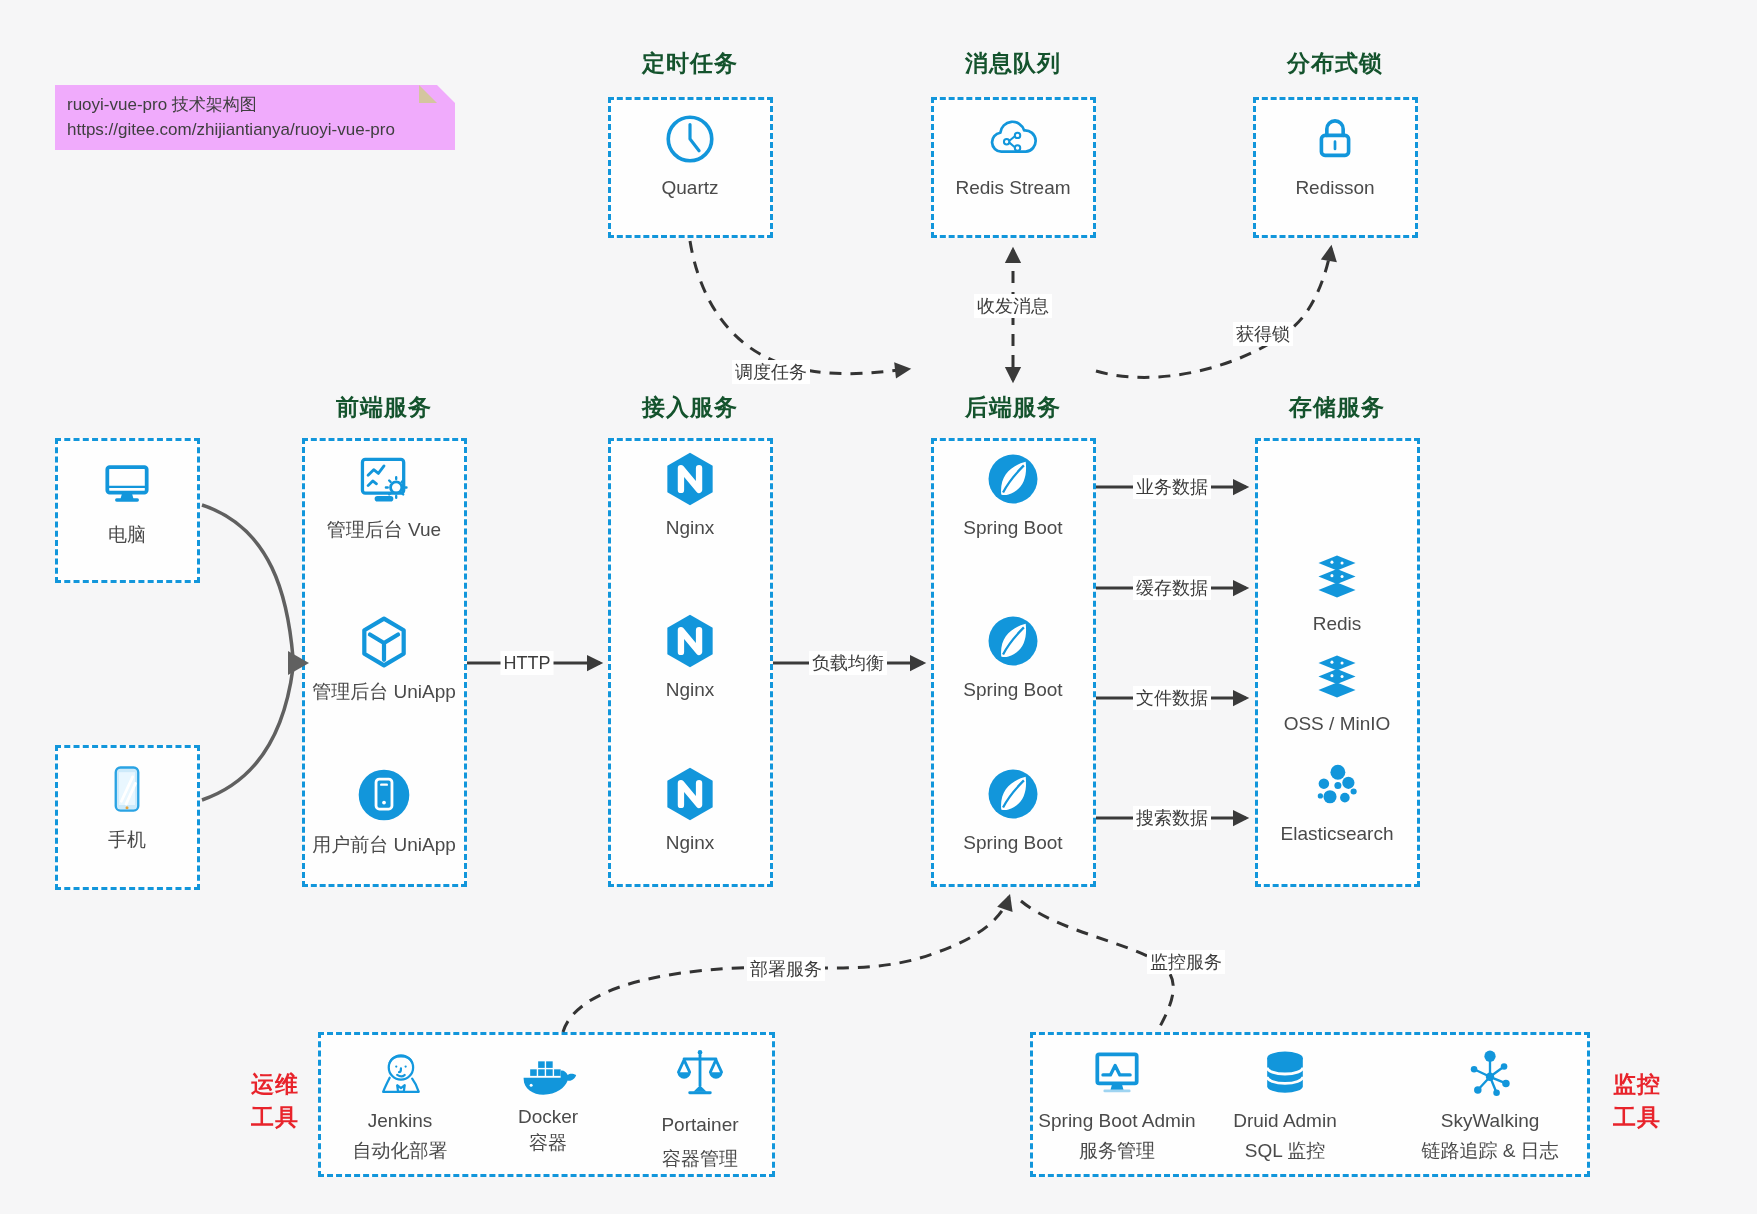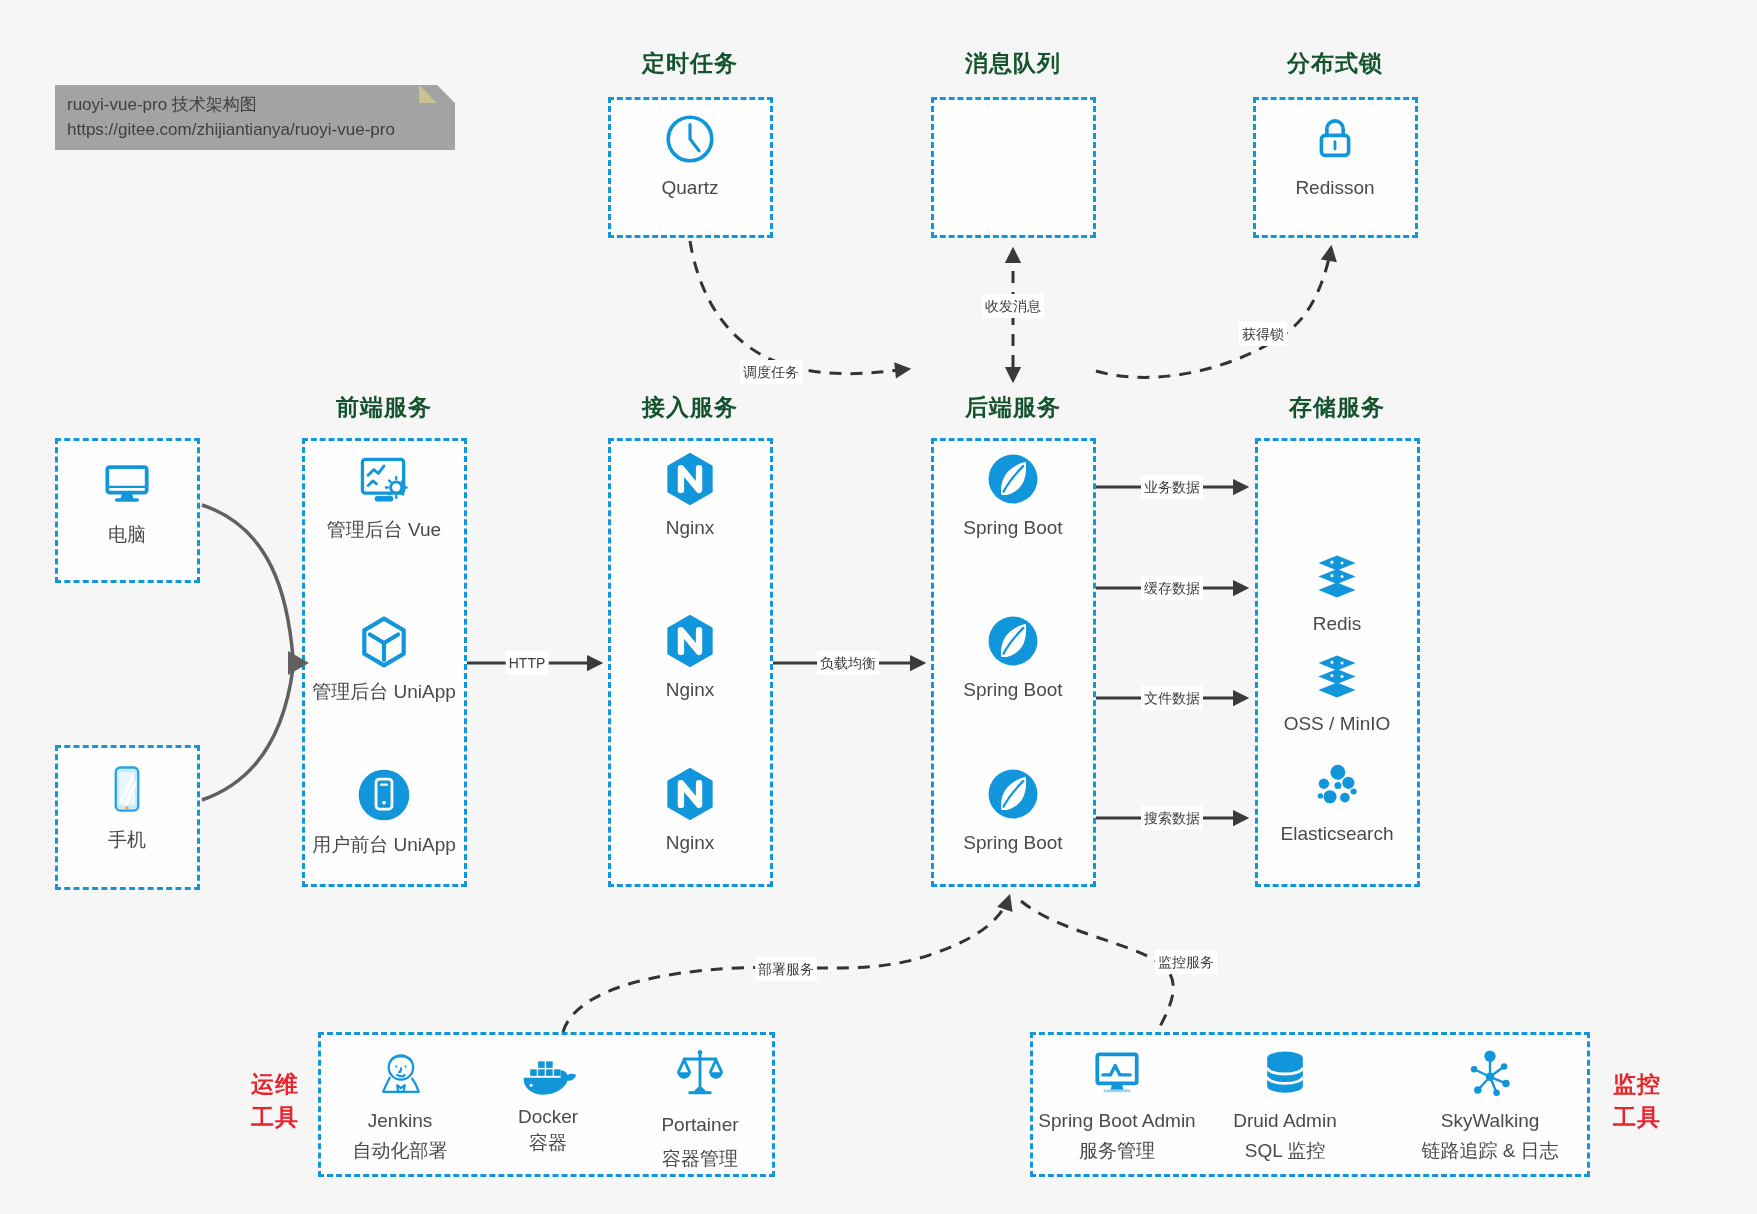--- a/index.html
+++ b/index.html
@@ -4,22 +4,22 @@
 <style>
   html,body{margin:0;padding:0;background:#f6f6f7;font-family:"Liberation Sans","DejaVu Sans",sans-serif;}
   #canvas{position:relative;width:1757px;height:1214px;background:#f6f6f7;overflow:hidden;}
   svg.edges{position:absolute;left:0;top:0;z-index:1;}
   .dash-box{position:absolute;border:3px dashed #1296db;background:#fefefe;box-sizing:border-box;z-index:0;}
   .node{position:absolute;display:flex;flex-direction:column;align-items:center;gap:7px;z-index:2;}
   .icon{line-height:0;}
   .node-label{font-size:19px;color:#4a4a4a;text-align:center;white-space:nowrap;line-height:26px;}
   .red-title{position:absolute;color:#14532d;font-weight:bold;font-size:23px;text-align:center;white-space:nowrap;z-index:2;letter-spacing:1px;}
   .side-title{position:absolute;color:#e8232b;font-weight:bold;font-size:23px;text-align:center;line-height:33px;z-index:2;letter-spacing:1px;}
-  .edge-label{position:absolute;transform:translate(-50%,-50%);font-size:14px;color:#3c3c3c;background:#ffffff;padding:0 3px;white-space:nowrap;z-index:3;line-height:24px;}
-  .note{position:absolute;left:55px;top:85px;width:400px;height:65px;background:#a3a3a3;z-index:2;box-sizing:border-box;padding:7px 0 0 12px;}
+  .edge-label{position:absolute;transform:translate(-50%,-50%);font-size:18px;color:#3c3c3c;background:#ffffff;padding:0 3px;white-space:nowrap;z-index:3;line-height:24px;}
+  .note{position:absolute;left:55px;top:85px;width:400px;height:65px;background:#f0abfc;z-index:2;box-sizing:border-box;padding:7px 0 0 12px;}
   .note-text{font-size:17px;color:#3f3f3f;line-height:25px;}
   .note-fold-a{position:absolute;top:0;right:0;width:0;height:0;border-top:18px solid #f6f6f7;border-left:18px solid transparent;}
   .note-fold-b{position:absolute;top:0;right:18px;width:0;height:0;border-bottom:18px solid #cfc98e;border-right:18px solid transparent;opacity:.85;}
 </style>
 </head>
 <body>
 
 <div id="canvas">
 
   <svg class="edges" width="1757" height="1214">
@@ -71,20 +71,32 @@
   <div class="node" style="left:615px;top:110px;width:150px;">
     <div class="icon">
       <svg width="58" height="58" viewBox="0 0 64 64">
           <circle cx="32" cy="32" r="24" fill="none" stroke="#1296db" stroke-width="4"></circle>
           <path d="M32 32 L32 16 M32 32 L42 45" stroke="#1296db" stroke-width="3.5" stroke-linecap="round" fill="none"></path>
         </svg>
     </div>
     <div class="node-label">Quartz</div>
   </div>
 
+  <div class="node" style="left:938px;top:110px;width:150px;">
+    <div class="icon">
+      <svg width="58" height="58" viewBox="0 0 64 64" fill="none" stroke="#1296db" stroke-linecap="round" stroke-linejoin="round">
+          <path d="M19 46 a10.5 10.5 0 0 1 -1 -20.9 a13.5 13.5 0 0 1 26.3 -2.7 A9.5 9.5 0 0 1 46 46 Z" stroke-width="3"></path>
+          <circle cx="25" cy="35" r="3" stroke-width="2.2"></circle>
+          <circle cx="37" cy="28" r="3" stroke-width="2.2"></circle>
+          <circle cx="37" cy="42" r="3" stroke-width="2.2"></circle>
+          <path d="M28 34 L34 29 M28 36 L34 41" stroke-width="2.2"></path>
+        </svg>
+    </div>
+    <div class="node-label">Redis Stream</div>
+  </div>
 
   <div class="node" style="left:1260px;top:110px;width:150px;">
     <div class="icon">
       <svg width="58" height="58" viewBox="0 0 64 64" fill="none" stroke="#1296db" stroke-linecap="round" stroke-linejoin="round">
           <rect x="17" y="28" width="30" height="22" rx="4" stroke-width="4"></rect>
           <path d="M23 28 V21 a9 9 0 0 1 18 0 V28" stroke-width="4"></path>
           <path d="M32 35 v8" stroke-width="3"></path>
         </svg>
     </div>
     <div class="node-label">Redisson</div>

